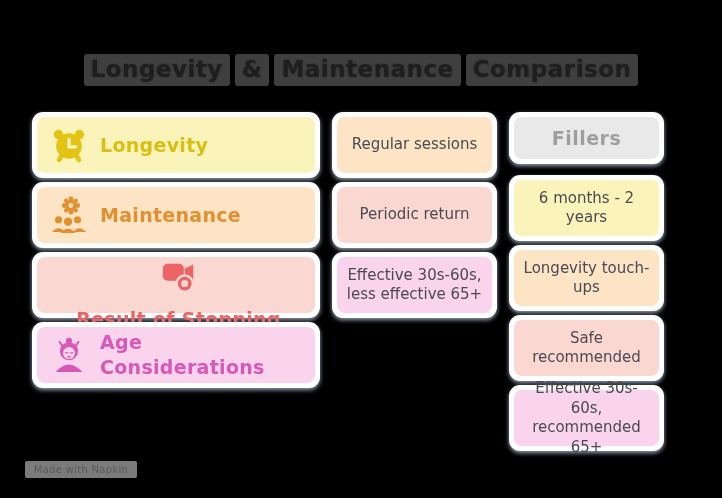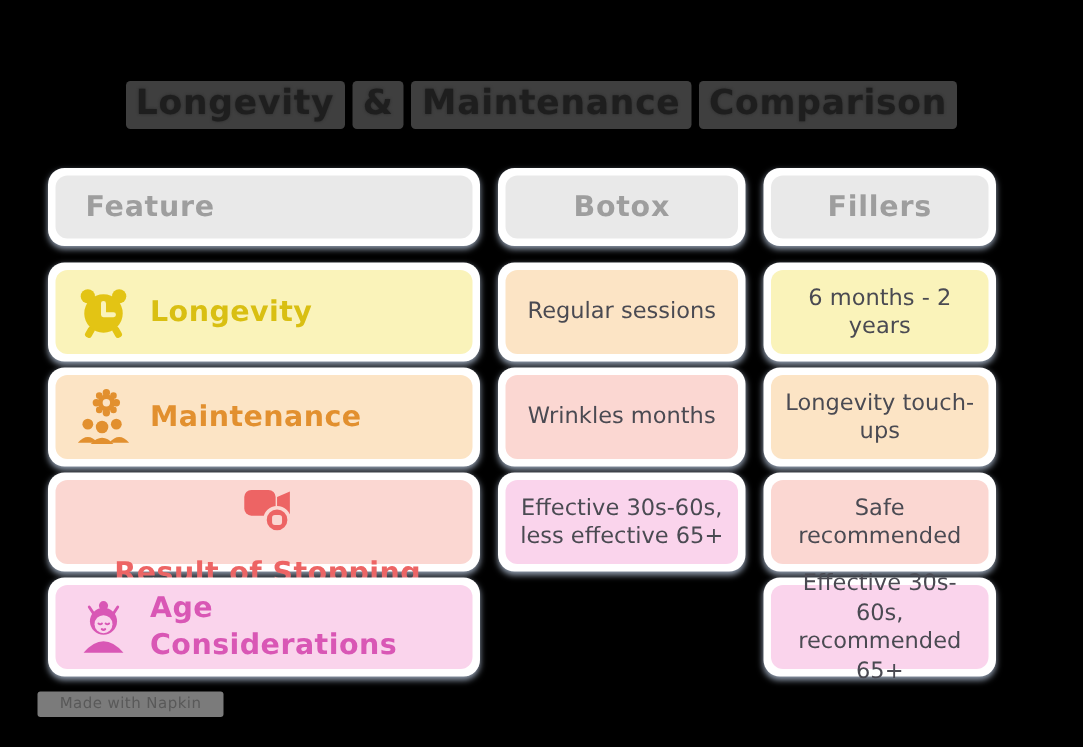--- a/index.html
+++ b/index.html
@@ -63,42 +63,39 @@
   .label-yellow { color:#d9bf12; }
   .label-orange { color:#e2902f; }
   .label-red    { color:#ed6464; }
   .label-pink   { color:#d957b5; }
 
   .icon { flex:0 0 auto; display:block; }
 
   
   .watermark {
     position:absolute; left:25px; top:461px;
-    width:124px; height:17px; border-radius:2px;
+    width:112px; height:17px; border-radius:2px;
     background:#7b7b7b; color:#595959;
     font-size:10px; line-height:17px; text-align:center;
     letter-spacing:0.3px;
   }
 </style>
 </head>
 <body>
 
 <div class="title-row">
   <span class="title-chip">Longevity</span>
   <span class="title-chip">&amp;</span>
   <span class="title-chip">Maintenance</span>
   <span class="title-chip">Comparison</span>
 </div>
 
 <div class="table-wrap">
 
   <div class="col col-feature">
-    <div class="cell-card header-card">
-      <div class="cell-box header-box left">Feature</div>
-    </div>
 
     <div class="cell-card">
       <div class="cell-box feature-box tone-yellow">
         <svg class="icon" width="38" height="38" viewBox="0 0 40 40">
           <g fill="#e3c414">
             <circle cx="9" cy="9" r="5"></circle>
             <circle cx="31" cy="9" r="5"></circle>
             <rect x="8" y="30" width="5" height="8" rx="2" transform="rotate(30 10 34)"></rect>
             <rect x="27" y="30" width="5" height="8" rx="2" transform="rotate(-30 30 34)"></rect>
             <circle cx="20" cy="21" r="13.5"></circle>
@@ -166,28 +163,25 @@
             <path d="M21.5 17.5 q1.2 1.2 2.4 0"></path>
             <path d="M18.8 21.5 q1.2 1 2.4 0"></path>
           </g>
         </svg>
         <span class="label-pink">Age Considerations</span>
       </div>
     </div>
   </div>
 
   <div class="col col-botox">
-    <div class="cell-card header-card">
-      <div class="cell-box header-box">Botox</div>
-    </div>
     <div class="cell-card">
       <div class="cell-box tone-orange">Regular sessions</div>
     </div>
     <div class="cell-card">
-      <div class="cell-box tone-red">Wrinkles months</div>
+      <div class="cell-box tone-red">Periodic return</div>
     </div>
     <div class="cell-card">
       <div class="cell-box tone-pink">Effective 30s-60s, less effective 65+</div>
     </div>
   </div>
 
   <div class="col col-fillers">
     <div class="cell-card header-card">
       <div class="cell-box header-box">Fillers</div>
     </div>

